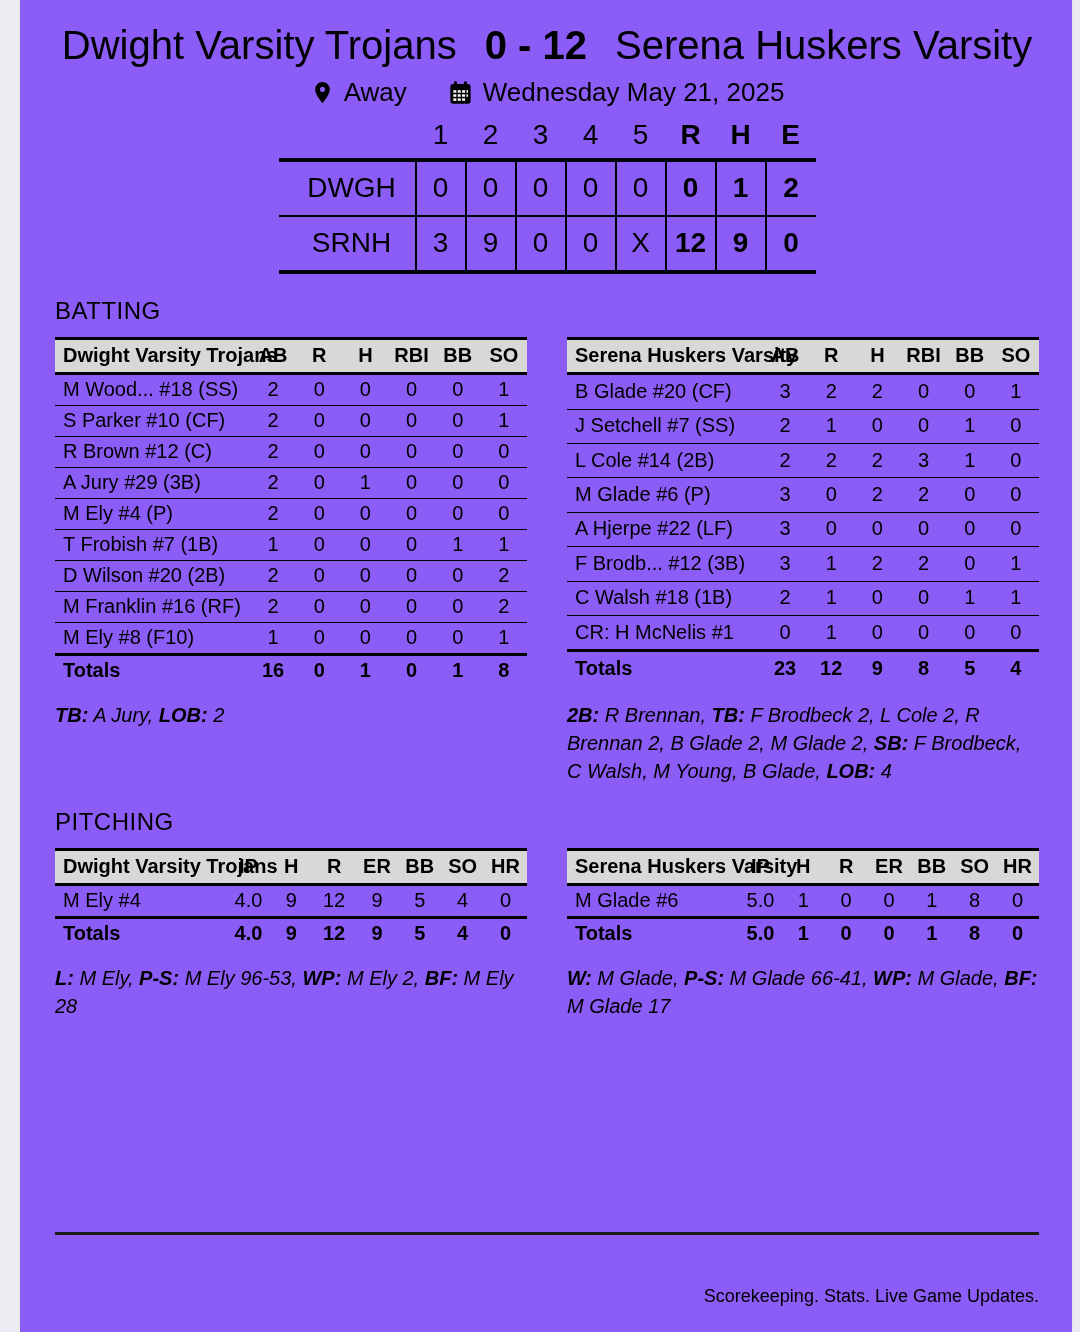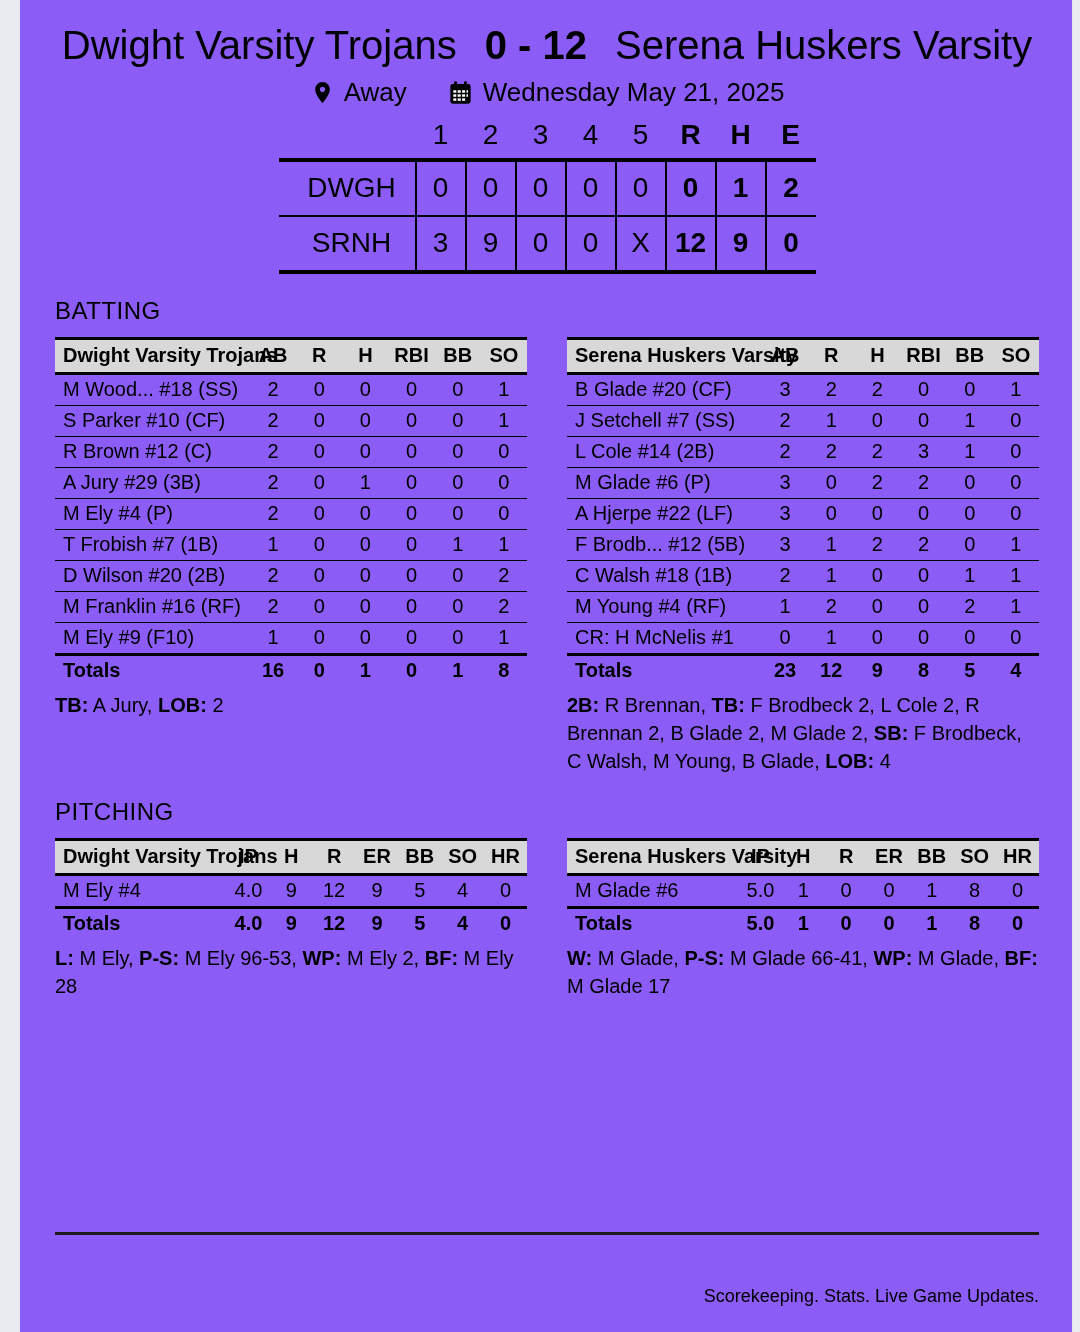--- a/index.html
+++ b/index.html
@@ -63,21 +63,21 @@
   }
   .stat-table thead th.name-col { text-align: left; padding-left: 8px; }
   .stat-table thead th.name-col span { white-space: nowrap; }
   .stat-table.batting th.name-col { width: 195px; }
   .stat-table.pitching th.name-col { width: 172px; }
   .stat-table td { text-align: center; border-bottom: 1.5px solid #000; padding: 4px 0 5px; }
   .stat-table td.name { text-align: left; padding-left: 8px; white-space: nowrap; overflow: hidden; }
   .stat-table tr.totals td { border-top: 3px solid #000; border-bottom: none; font-weight: 700; }
   .stat-table tbody tr:last-child:not(.totals) td { border-bottom: none; }
 
-  .notes { margin-top: 5px; font-size: 20px; line-height: 28px; }
+  .notes { margin-top: 15px; font-size: 20px; line-height: 28px; font-style: italic; }
   .notes b { font-weight: 700; }
 
   .pitching-block { margin-top: 4px; }
 
   
   .footer-rule { position: absolute; left: 35px; right: 33px; top: 1232px; border-top: 3px solid #1c1c1c; }
   .footer-text { position: absolute; top: 1286px; right: 33px; font-size: 18px; font-weight: 400; }
 </style>
 </head>
 <body>
@@ -247,21 +247,21 @@
             <tr>
               <td class="name">M Franklin #16 (RF)</td>
               <td>2</td>
               <td>0</td>
               <td>0</td>
               <td>0</td>
               <td>0</td>
               <td>2</td>
             </tr>
             <tr>
-              <td class="name">M Ely #9 (F10)</td>
+              <td class="name">M Ely #8 (F10)</td>
               <td>1</td>
               <td>0</td>
               <td>0</td>
               <td>0</td>
               <td>0</td>
               <td>1</td>
             </tr>
             <tr class="totals">
               <td class="name">Totals</td>
               <td>16</td>
@@ -326,44 +326,35 @@
             <tr>
               <td class="name">A Hjerpe #22 (LF)</td>
               <td>3</td>
               <td>0</td>
               <td>0</td>
               <td>0</td>
               <td>0</td>
               <td>0</td>
             </tr>
             <tr>
-              <td class="name">F Brodb... #12 (5B)</td>
+              <td class="name">F Brodb... #12 (3B)</td>
               <td>3</td>
               <td>1</td>
               <td>2</td>
               <td>2</td>
               <td>0</td>
               <td>1</td>
             </tr>
             <tr>
               <td class="name">C Walsh #18 (1B)</td>
               <td>2</td>
               <td>1</td>
               <td>0</td>
               <td>0</td>
               <td>1</td>
-              <td>1</td>
-            </tr>
-            <tr>
-              <td class="name">M Young #4 (RF)</td>
-              <td>1</td>
-              <td>2</td>
-              <td>0</td>
-              <td>0</td>
-              <td>2</td>
               <td>1</td>
             </tr>
             <tr>
               <td class="name">CR: H McNelis #1</td>
               <td>0</td>
               <td>1</td>
               <td>0</td>
               <td>0</td>
               <td>0</td>
               <td>0</td>

